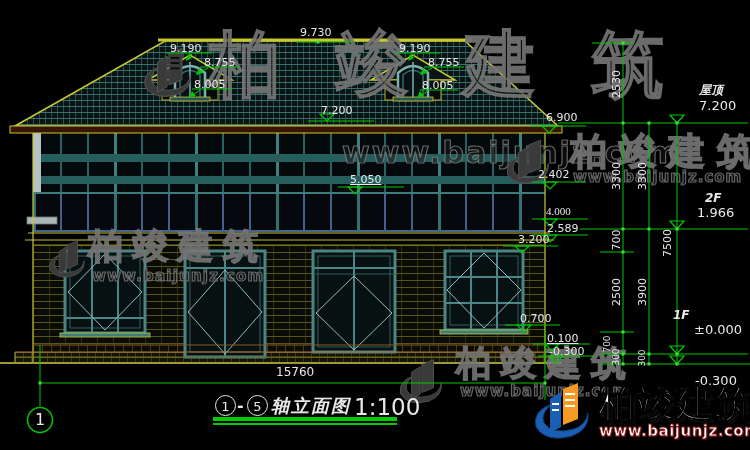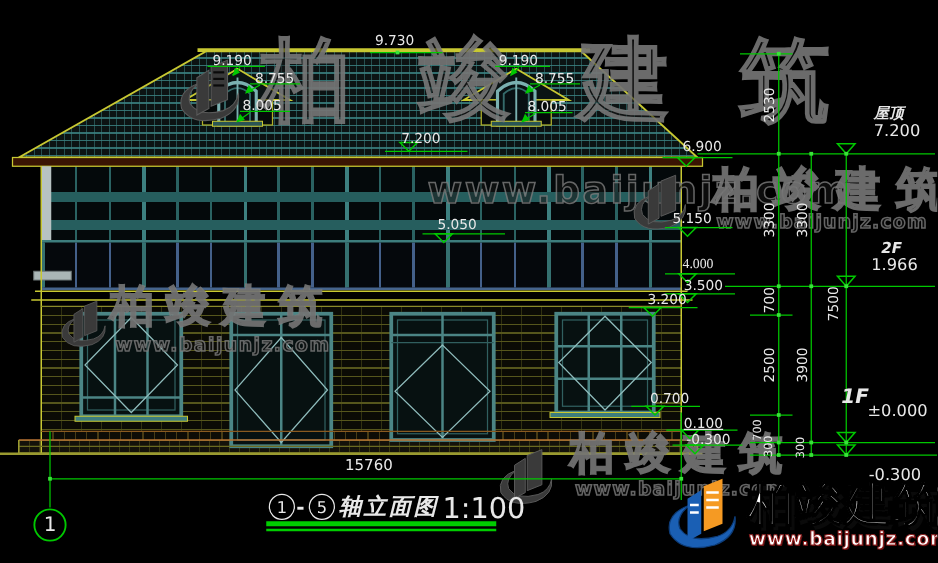--- a/index.html
+++ b/index.html
@@ -286,45 +286,45 @@
 
   <div class="lbl" style="left:300px;top:27px;">9.730</div>
   <div class="lbl" style="left:170px;top:43px;">9.190</div>
   <div class="lbl" style="left:204px;top:57px;">8.755</div>
   <div class="lbl" style="left:194px;top:79px;">8.005</div>
   <div class="lbl" style="left:399px;top:43px;">9.190</div>
   <div class="lbl" style="left:428px;top:57px;">8.755</div>
   <div class="lbl" style="left:422px;top:80px;">8.005</div>
   <div class="lbl" style="left:321px;top:105px;">7.200</div>
   <div class="lbl" style="left:546px;top:112px;">6.900</div>
-  <div class="lbl" style="left:538px;top:169px;">5.150</div>
-  <div class="lbl" style="left:350px;top:174px;">5.050</div>
+  <div class="lbl" style="left:538px;top:169px;">2.402</div>
+  <div class="lbl" style="left:350px;top:174px;text-decoration:underline;">5.050</div>
   <div class="lbl" style="left:546px;top:206px;font-family:Liberation Serif, serif;">4.000</div>
-  <div class="lbl" style="left:547px;top:223px;">3.500</div>
+  <div class="lbl" style="left:547px;top:223px;">2.589</div>
   <div class="lbl" style="left:518px;top:234px;">3.200</div>
   <div class="lbl" style="left:520px;top:313px;">0.700</div>
   <div class="lbl" style="left:547px;top:333px;text-decoration:underline;">0.100</div>
   <div class="lbl" style="left:549px;top:346px;">-0.300</div>
 
   <div class="lbl rot" style="left:616px;top:84px;">2530</div>
   <div class="lbl rot" style="left:616px;top:176px;">3300</div>
   <div class="lbl rot" style="left:616px;top:240px;">700</div>
   <div class="lbl rot" style="left:616px;top:292px;">2500</div>
   <div class="lbl rot sm" style="left:607px;top:344px;">700</div>
   <div class="lbl rot sm" style="left:616px;top:357px;">300</div>
   <div class="lbl rot" style="left:642px;top:176px;">3300</div>
   <div class="lbl rot" style="left:642px;top:292px;">3900</div>
   <div class="lbl rot sm" style="left:642px;top:358px;">300</div>
   <div class="lbl rot" style="left:667px;top:243px;">7500</div>
 
   <div class="lbl cjk" style="left:699px;top:84px;font-size:12px;">屋顶</div>
   <div class="lbl big" style="left:699px;top:99px;">7.200</div>
   <div class="lbl cjk" style="left:705px;top:192px;font-size:12px;">2F</div>
   <div class="lbl big" style="left:697px;top:206px;">1.966</div>
-  <div class="lbl cjk" style="left:673px;top:309px;font-size:16px;text-align:right;">1F</div>
+  <div class="lbl cjk" style="left:673px;top:309px;font-size:12px;text-align:right;">1F</div>
   <div class="lbl big" style="left:694px;top:323px;">±0.000</div>
   <div class="lbl big" style="left:695px;top:374px;">-0.300</div>
 
   <div class="lbl" style="left:276px;top:366px;font-size:12px;">15760</div>
   <div class="lbl" style="left:40px;top:420px;font-size:16px;transform:translate(-50%,-50%);">1</div>
 
   <div>
     <div class="axcirc" style="left:215px;top:395px;">1</div>
     <div class="lbl" style="left:237px;top:398px;font-size:16px;font-weight:bold;">-</div>
     <div class="axcirc" style="left:247px;top:395px;">5</div>

